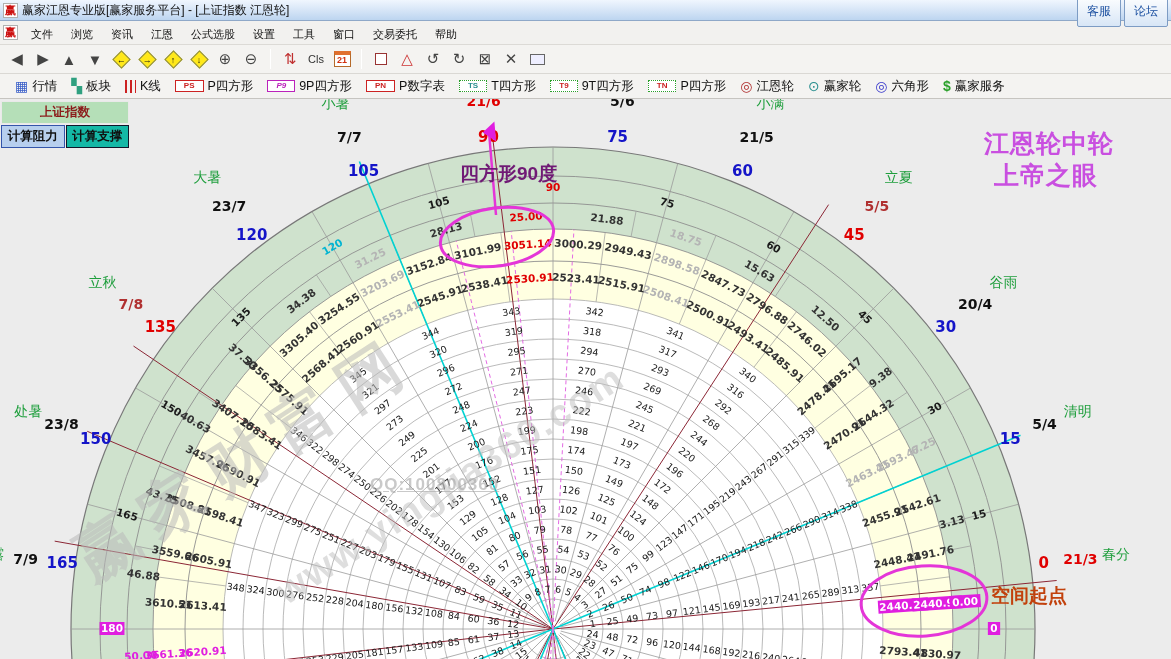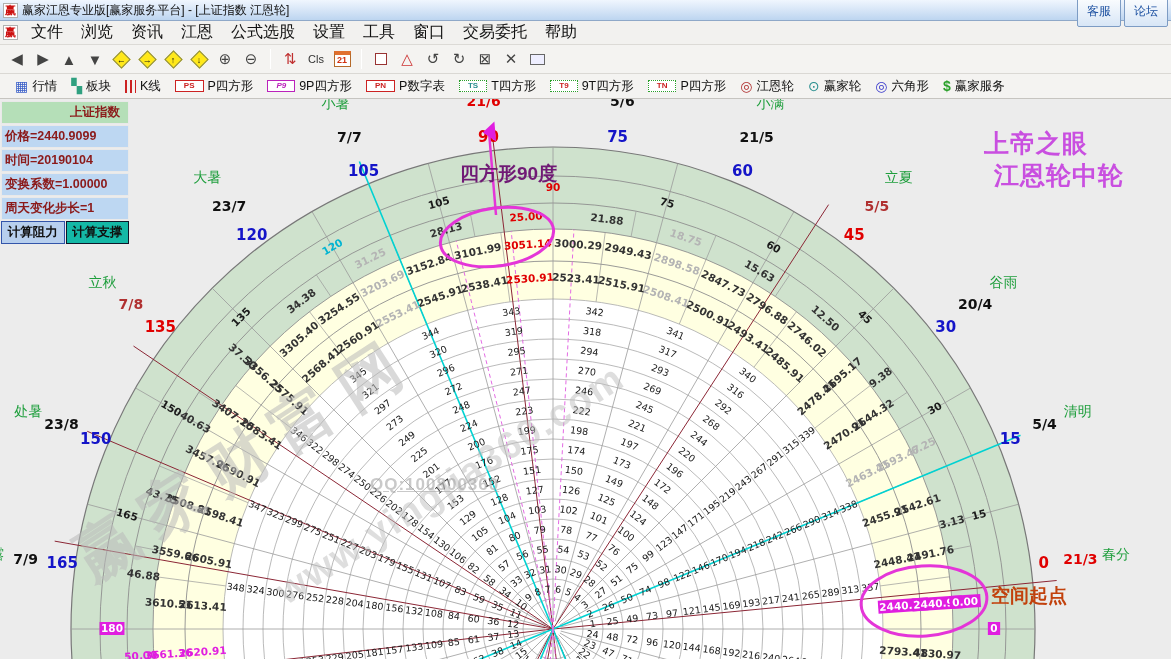--- a/index.html
+++ b/index.html
@@ -8,21 +8,21 @@
   
   .titlebar { height:21px; display:flex; align-items:center; padding:0 3px;
     background:linear-gradient(#f0f6fe,#bdd5f0); border-bottom:1px solid #8fa8c8; }
   .app-ico { width:15px; height:15px; background:#fff; border:1px solid #b0b0b0;
     color:#cc1111; font-size:11px; font-weight:bold; line-height:13px; text-align:center; margin-right:4px; }
   .tb-title { flex:1; font-size:12px; color:#111; }
   .tb-btn { font-size:12px; color:#1a4fa0; background:linear-gradient(#feffff,#d8e6f6);
     border:1px solid #7d9cc4; border-radius:2px; padding:8px 9px; margin-left:3px; }
   .menubar { height:24px; display:flex; align-items:center; background:#f2f1ef;
     border-bottom:1px solid #dcdad6; padding-left:3px; }
-  .menu-item { font-size:16px; color:#111; padding:3px 9px; }
+  .menu-item { font-size:11px; color:#111; padding:3px 9px; }
   .toolbar1 { height:29px; display:flex; align-items:center; background:#f4f3f1;
     border-bottom:1px solid #dad8d4; padding-left:6px; gap:4px; }
   .t1 { width:22px; height:22px; display:flex; align-items:center; justify-content:center;
     font-size:15px; color:#444; }
   .sep { width:1px; height:20px; background:#cfcdc9; border-right:1px solid #fff; margin:0 4px; }
   .dmd { width:13px; height:13px; background:#ffe81a; border:1px solid #8a8a4a;
     transform:rotate(45deg); display:flex; align-items:center; justify-content:center; }
   .dmd > span { transform:rotate(-45deg); font-size:9px; font-weight:bold; color:#111; }
   .cal { width:17px; height:16px; background:#fff; border:1px solid #b56a2a; border-top:4px solid #e07030;
     font-size:9px; font-weight:bold; color:#d03010; text-align:center; line-height:11px; }
@@ -42,21 +42,21 @@
   .ic-candles { width:11px; height:13px;
     background:repeating-linear-gradient(90deg,#cc2222 0 2px,transparent 2px 5px); }
   .ic-wheel { color:#b03030; } .ic-bwheel { color:#2a8f8f; } .ic-hex { color:#3a3acc; }
   .ic-usd { color:#2aa02a; font-weight:bold; }
   
   .chart { position:relative; width:1171px; height:560px; background:#ececec; overflow:hidden; }
   .chart svg { position:absolute; left:0; top:0; }
   svg text { font-family:"DejaVu Sans","Liberation Sans",sans-serif; }
   .panel { position:absolute; left:1px; top:2px; width:128px; z-index:6;
     font-size:12.5px; font-weight:bold; }
-  .panel-hdr { background:#b5dfb8; color:#8b1a1a; text-align:right; padding:2px 8px;
+  .panel-hdr { background:#b5dfb8; color:#8b1a1a; text-align:center; padding:2px 14px;
     border:1px solid #e9e9e9; }
   .panel-row { background:#bdd7f2; color:#8b1a1a; padding:2px 3px; margin-top:1px;
     border:1px solid #e9e9e9; white-space:nowrap; overflow:hidden; }
   .panel-btns { display:flex; gap:1px; margin-top:1px; }
   .panel-btn { flex:1; text-align:center; padding:2px 0; color:#101010; }
   .pb1 { background:#b7cfee; border:1px solid #3355aa; }
   .pb2 { background:#14b8a6; border:1px solid #0f172a; }
   
   .wm { position:absolute; z-index:4; pointer-events:none; white-space:nowrap; }
   .wm-big { left:58px; top:430px; font-size:62px; font-weight:bold; letter-spacing:16px;
@@ -1914,31 +1914,25 @@
         </marker>
       </defs>
     </svg>
 
   <div class="wm wm-big">赢家财富网</div>
   <div class="wm wm-url">www.yingjia360.com</div>
   <div class="wm wm-qq">QQ:100800360</div>
 
   <div class="panel">
     <div class="panel-hdr">上证指数</div>
-    <div id="panel-rows">
-        <div class="panel-row">价格=2440.9099</div>
-        <div class="panel-row">时间=20190104</div>
-        <div class="panel-row">变换系数=1.00000</div>
-        <div class="panel-row">周天变化步长=1</div>
-      </div>
     <div class="panel-btns" id="panel-btns">
         <div class="panel-btn pb1">计算阻力</div>
         <div class="panel-btn pb2">计算支撑</div>
       </div>
   </div>
 
   <div class="anno anno-sq90">四方形90度</div>
   <div class="anno anno-eye">
+    <div>江恩轮中轮</div>
     <div>上帝之眼</div>
-    <div>江恩轮中轮</div>
   </div>
   <div class="anno anno-org">空间起点</div>
 </div>
 
 </body></html>

